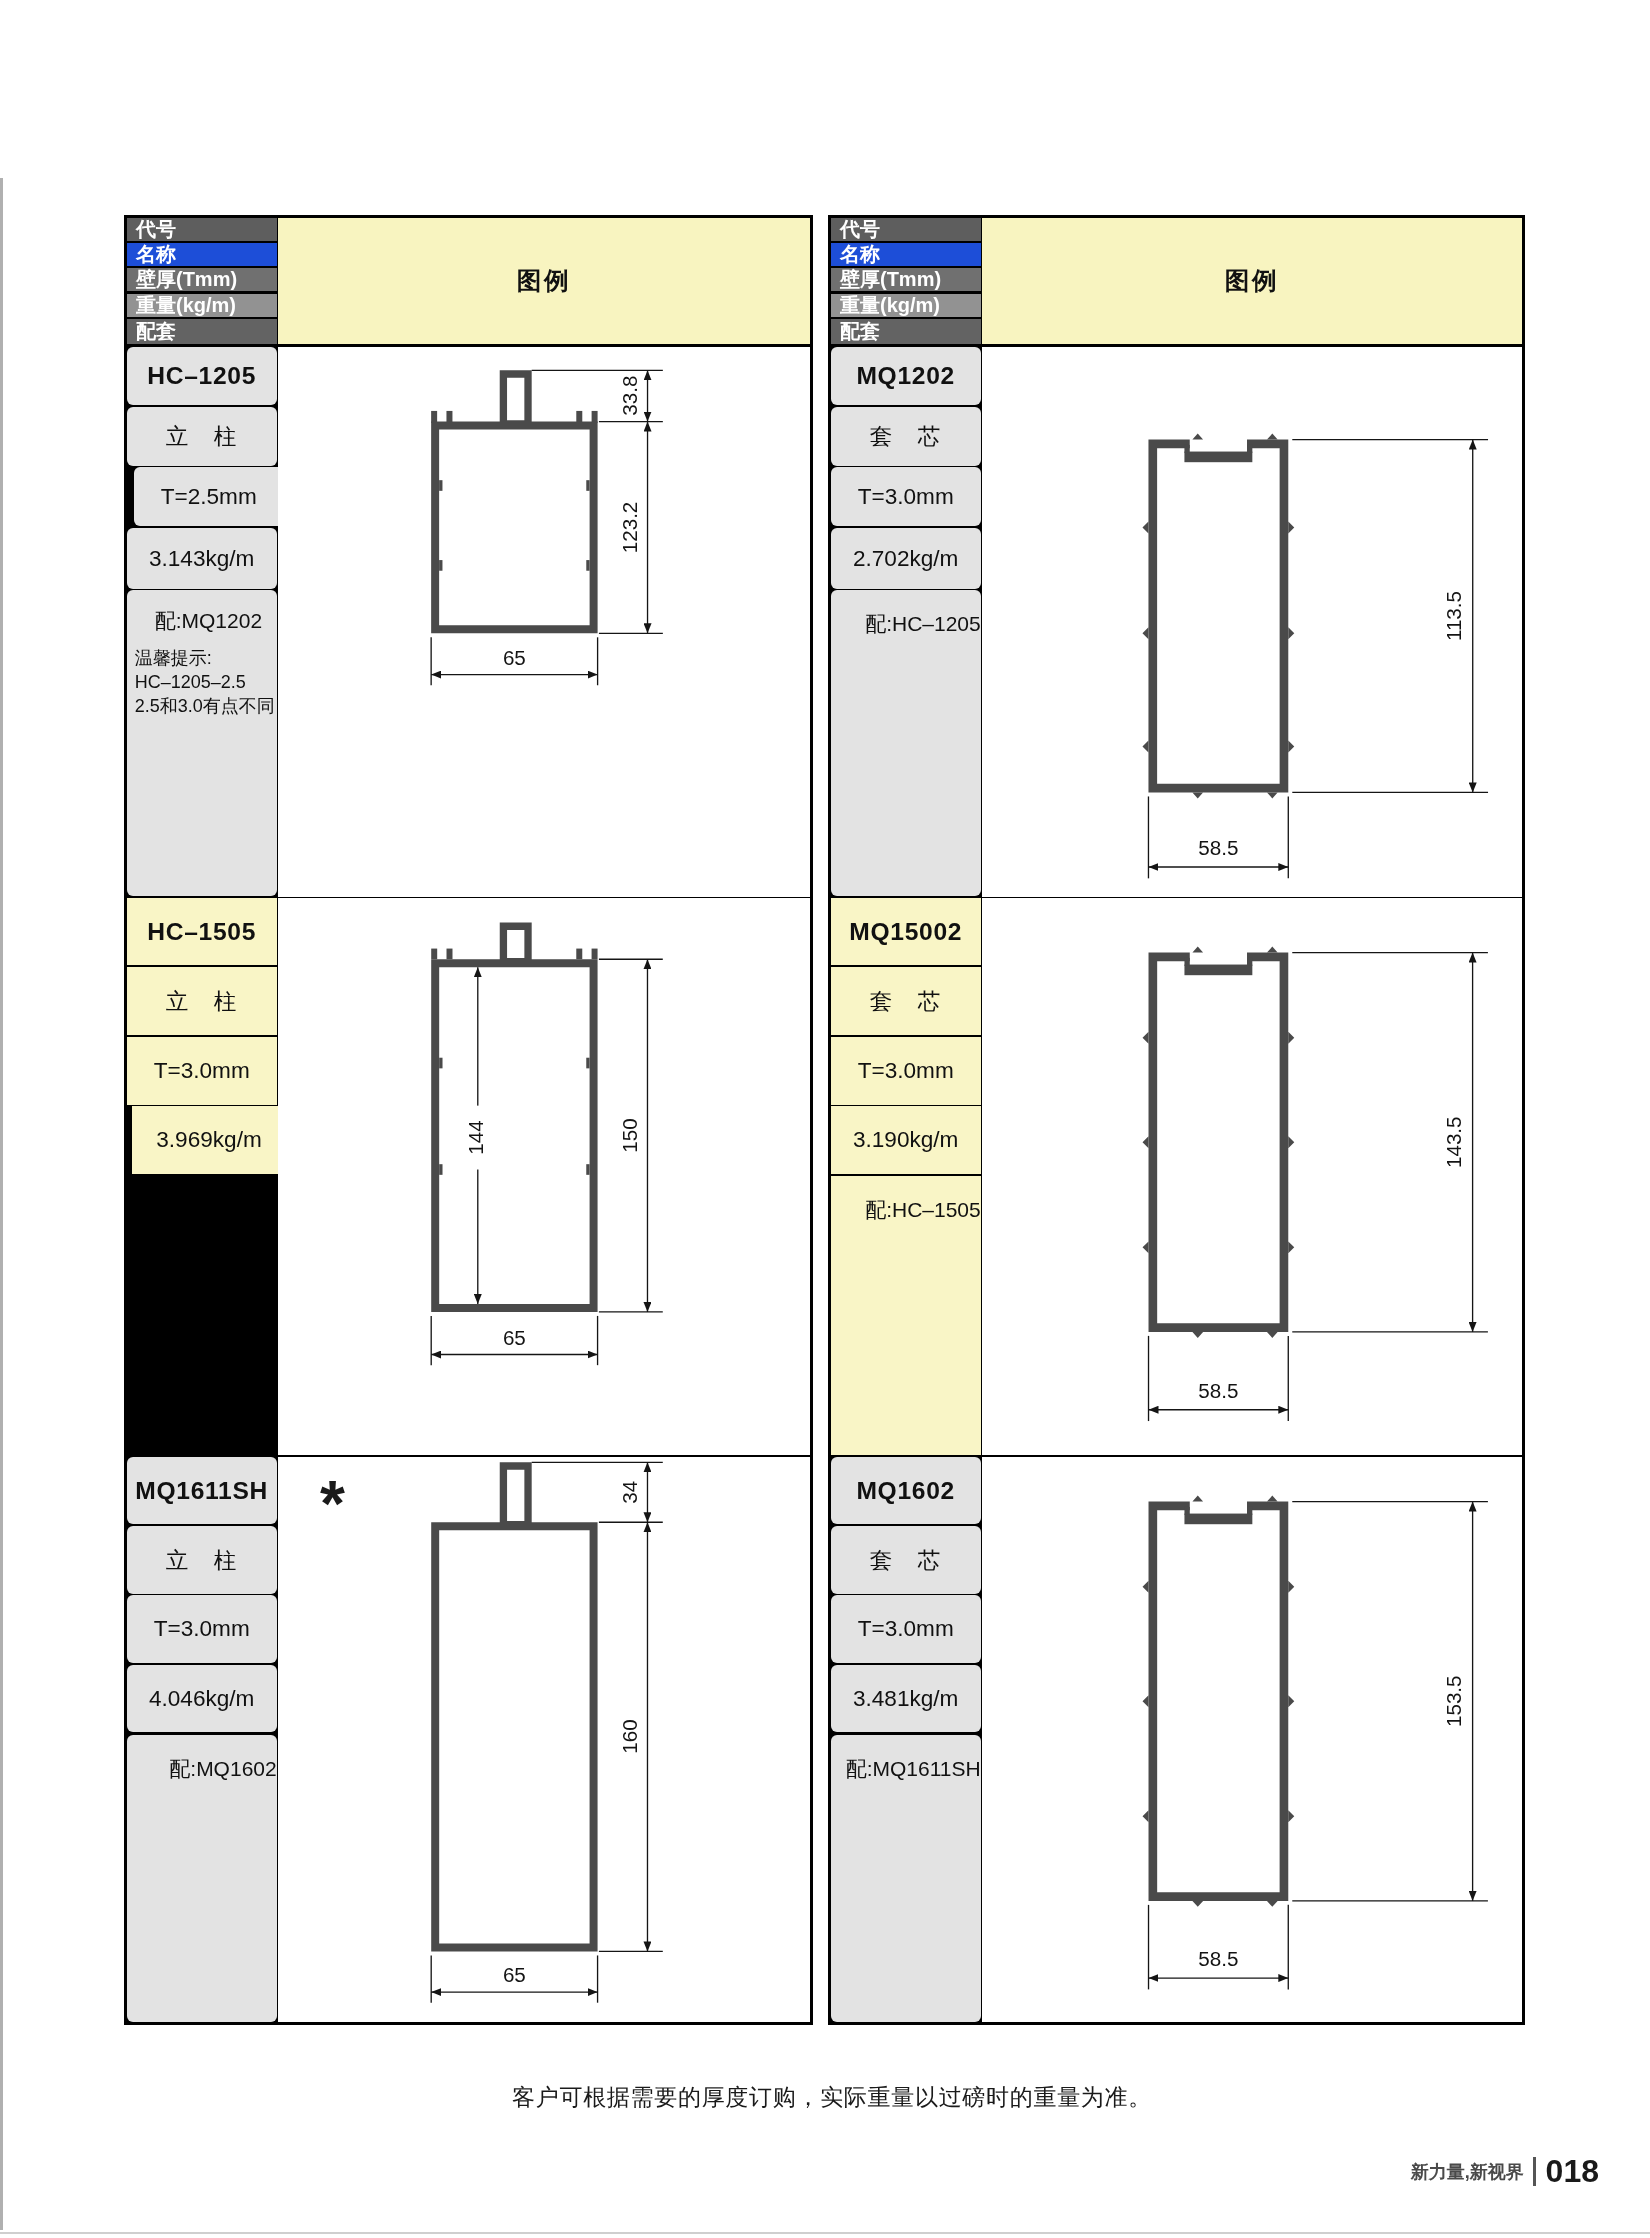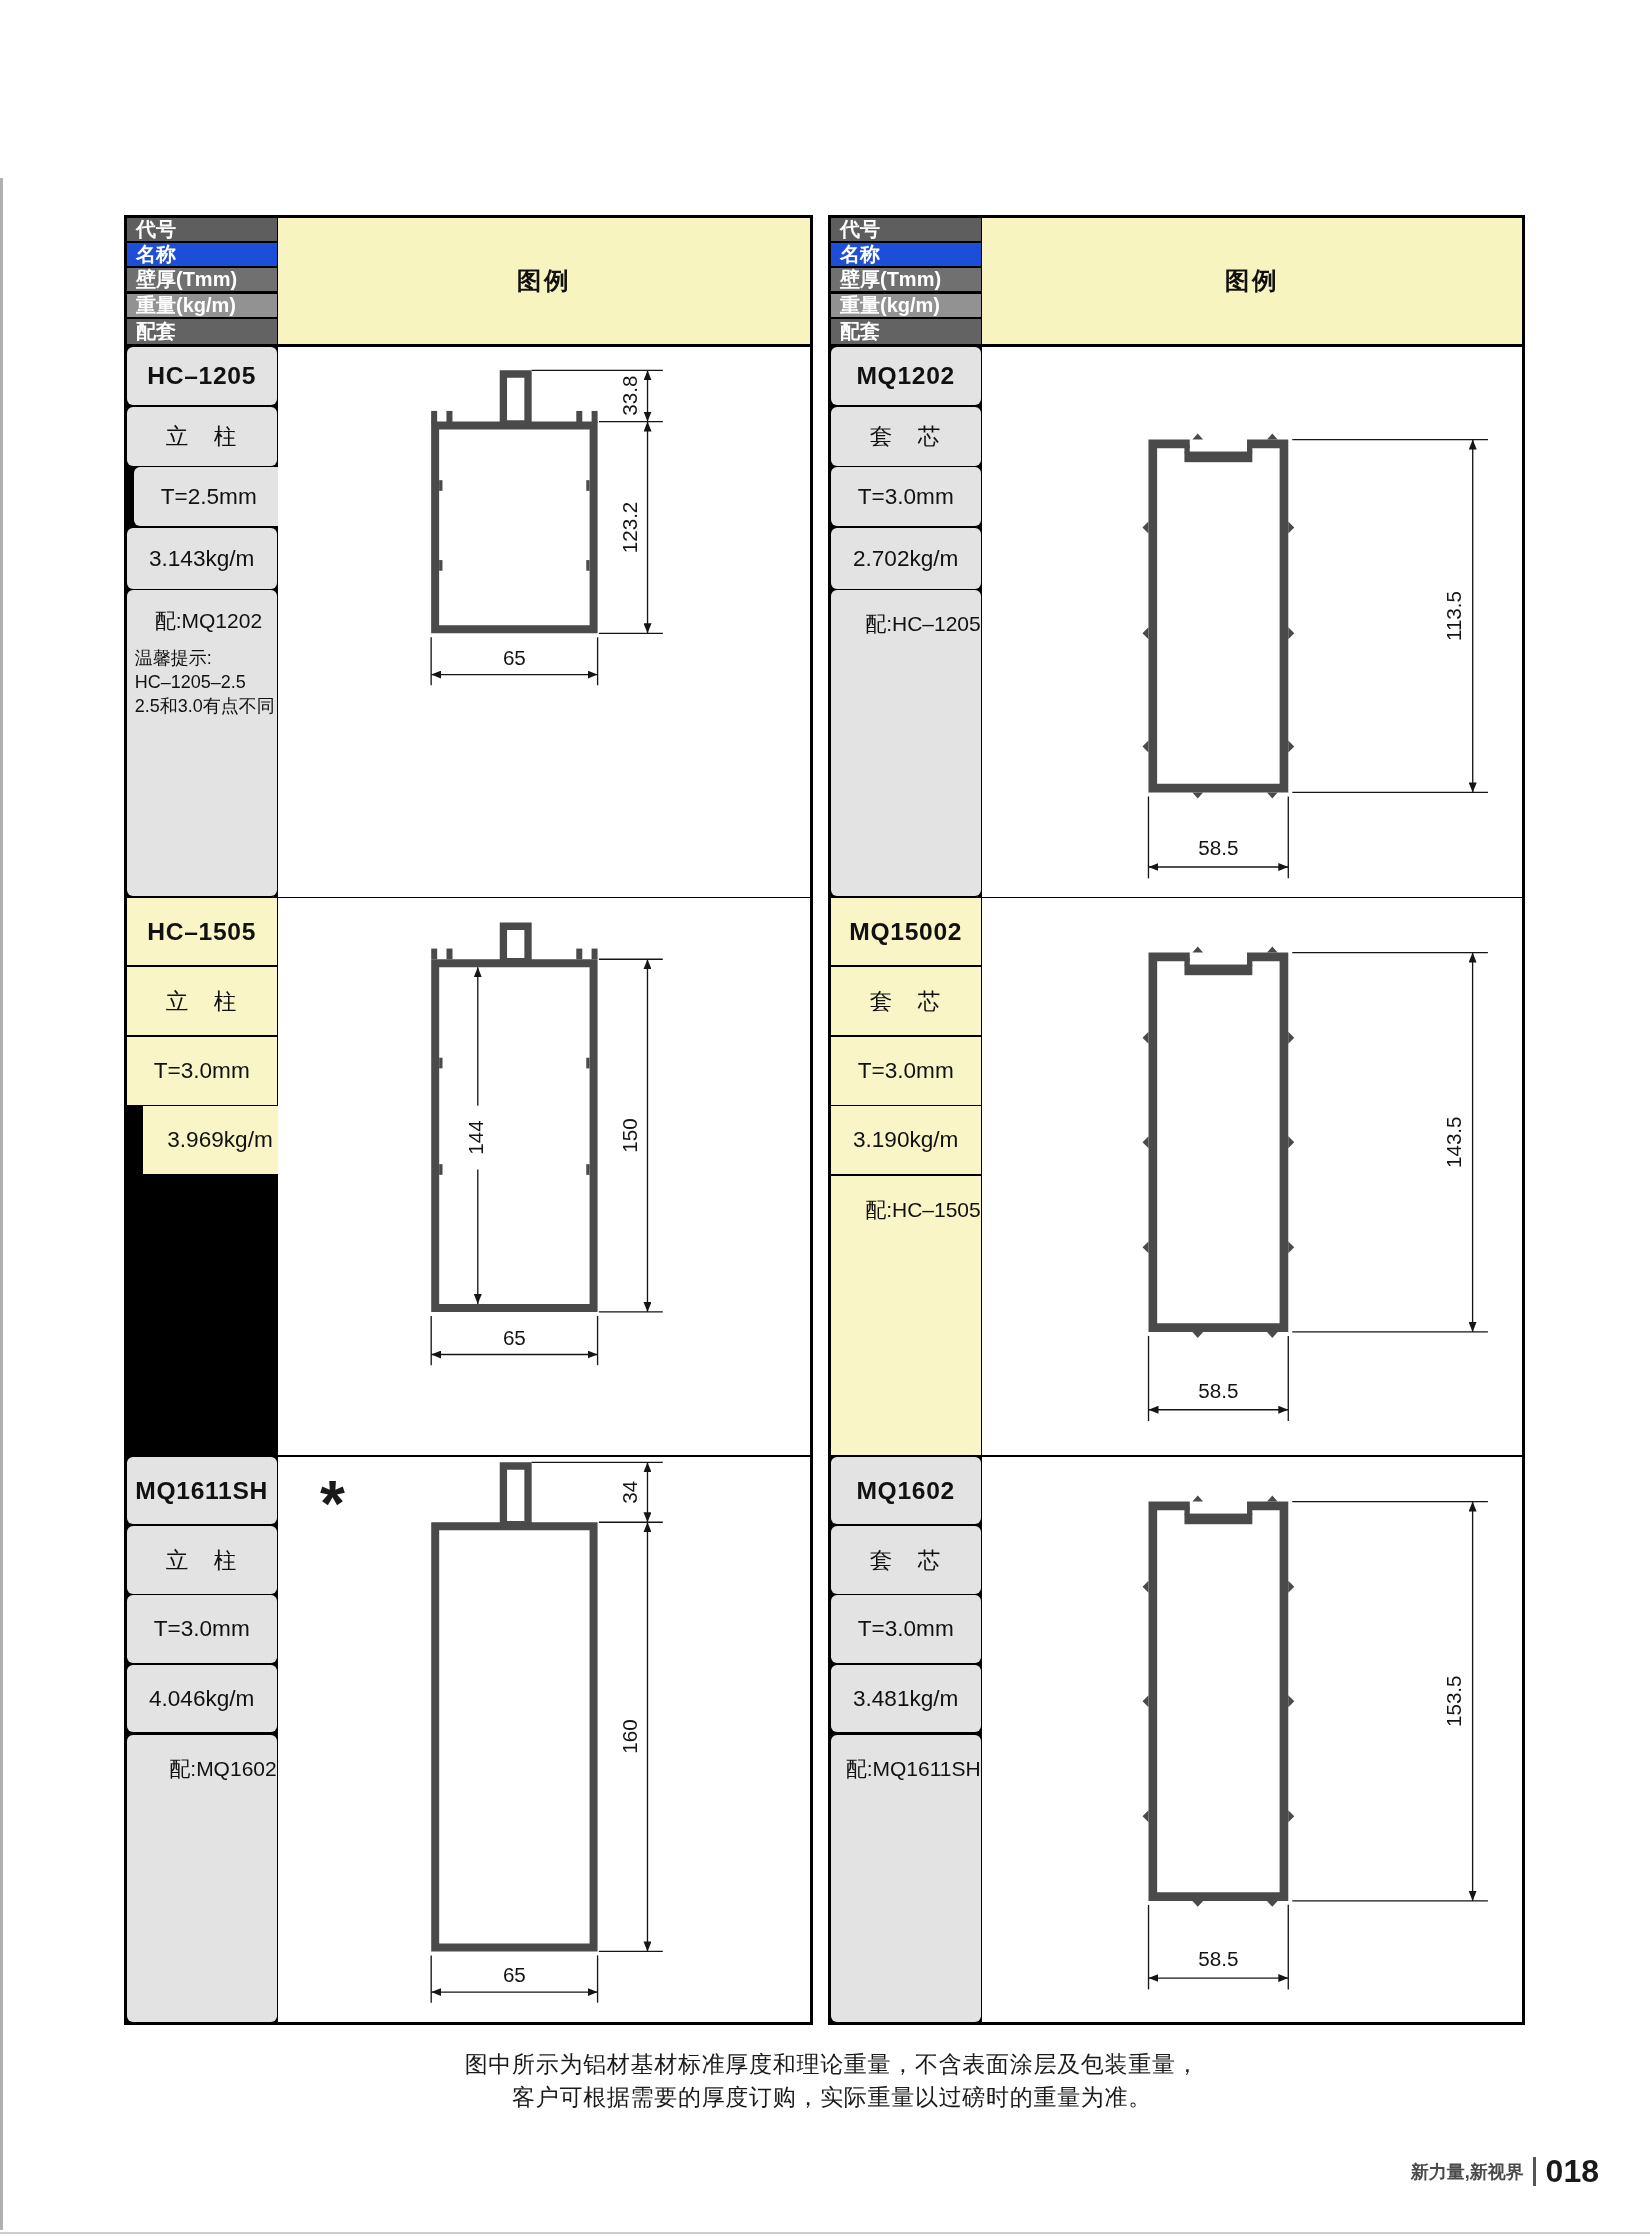--- a/index.html
+++ b/index.html
@@ -118,21 +118,21 @@
 
     <div class="cell yellow code" style="left:2.7px;top:683px;width:150px;height:67px;">
         <span>HC–1505</span>
       </div>
     <div class="cell yellow name" style="left:2.7px;top:752px;width:150px;height:68px;">
         <span>立　柱</span>
       </div>
     <div class="cell yellow val" style="left:2.7px;top:822px;width:150px;height:68px;">
         <span>T=3.0mm</span>
       </div>
-    <div class="cell yellow val" style="left:19px;top:891px;width:154px;height:68px;">
+    <div class="cell yellow val" style="left:8px;top:891px;width:154px;height:68px;">
         <span>3.969kg/m</span>
       </div>
     <div class="cell white" style="left:154px;top:683px;width:532px;height:557px;"></div>
     <svg class="draw" style="left:154px;top:683px;" width="532" height="557" viewBox="0 0 799 837">
       <path class="profile" fill-rule="evenodd" d="M230,622 L230,92 L333,92 L333,37 L381,37 L381,92 L480,92 L480,622 Z
            M242,610 L242,104 L468,104 L468,610 Z
            M344,90 L344,48 L370,48 L370,90 Z"></path>
       <g class="profile">
         <rect x="230" y="76" width="9" height="16"></rect>
           <rect x="253" y="76" width="9" height="16"></rect>
@@ -336,21 +336,20 @@
         <path class="dimline" d="M737,67 V667" marker-start="url(#dimarrow)" marker-end="url(#dimarrow)"></path>
         <path class="dimline" d="M250,673 V800"></path>
         <path class="dimline" d="M460,673 V800"></path>
         <path class="dimline" d="M250,783 H460" marker-start="url(#dimarrow)" marker-end="url(#dimarrow)"></path>
       </g>
       <text class="dim" transform="rotate(-90 711 367)" x="711" y="367" text-anchor="middle" dominant-baseline="middle">153.5</text>
       <text class="dim" x="355" y="765" text-anchor="middle">58.5</text>
     </svg>
   </div>
 
-  <div class="footnote" style="top:2049px;">图中所示为铝材基材标准厚度和理论重量，不含表面涂层及包装重量，</div>
   <div class="footnote" style="top:2082px;">客户可根据需要的厚度订购，实际重量以过磅时的重量为准。</div>
 
   <div class="pagefoot">
     <span class="brand">新力量,新视界</span>
     <span class="sep"></span>
     <span class="pagenum">018</span>
   </div>
 
 </div>
 

